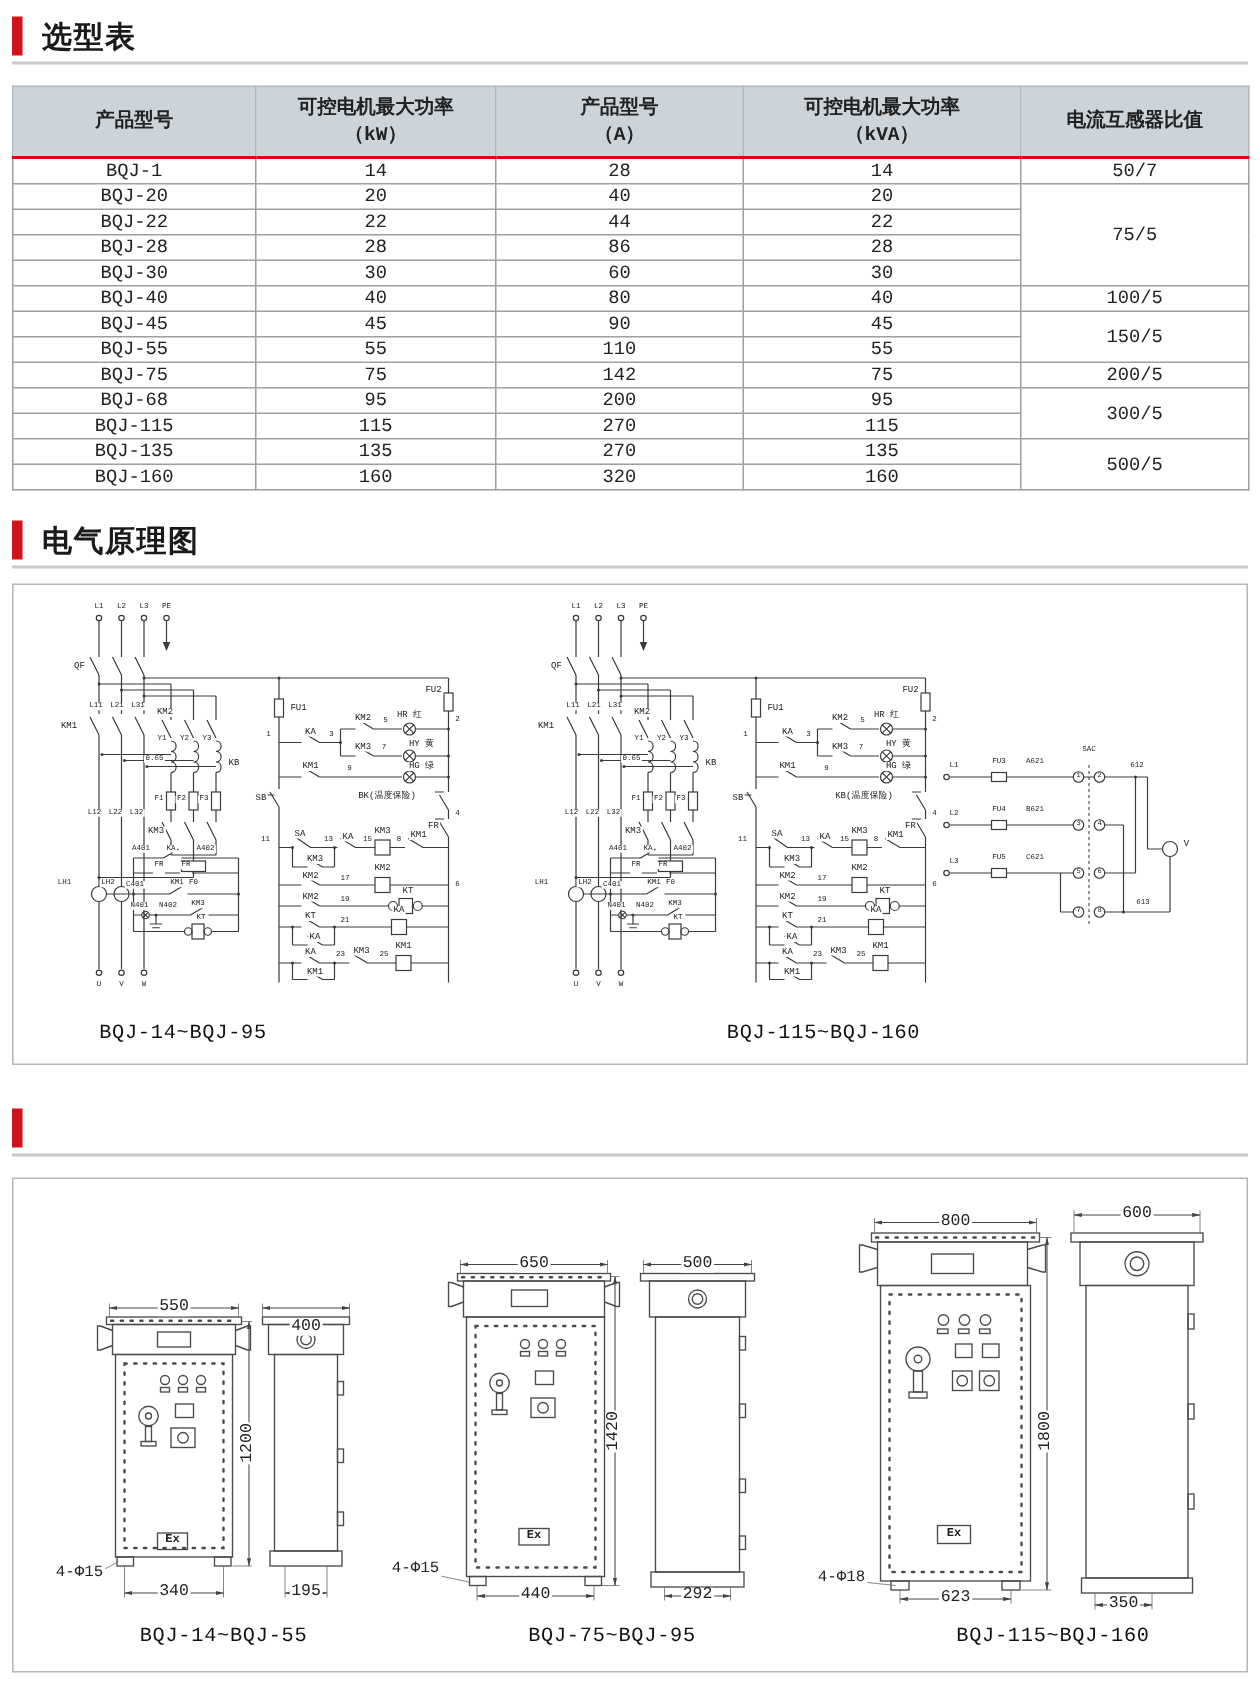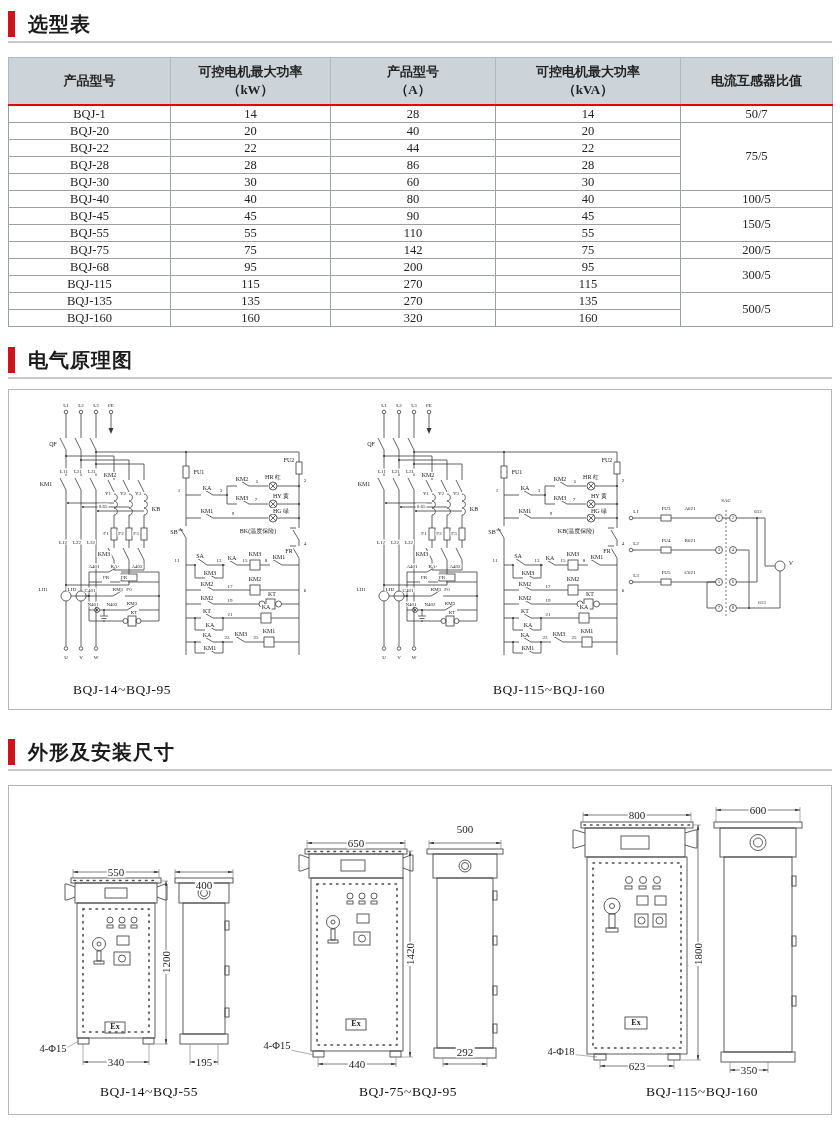--- a/index.html
+++ b/index.html
@@ -1,17 +1,17 @@
 <!DOCTYPE html>
 <html style="--accent-red: #d0121b; --rule-red: #e60012; --table-header-bg: #ccd4da; --panel-border: #b5b5b5; --line: #3a3a3a;"><head>
 <meta charset="utf-8">
 <style>
   html,body{margin:0;padding:0;background:#fff}
   .page{position:relative;width:840px;height:1125px;background:#fff;overflow:hidden;
-        font-family:Liberation Serif, serif;color:#1a1a1a}
+        font-family:Liberation Mono, monospace;color:#1a1a1a}
   .sec-head{position:absolute;left:8px;display:flex;align-items:center;gap:13px;height:28px}
   .bar{width:7px;height:26px;background:var(--accent-red,#d0121b)}
   .sec-title{font-size:20px;font-weight:bold;letter-spacing:1px;margin:0}
   .rule{position:absolute;left:8px;width:824px;height:0;border-top:2px solid #c9c9c9}
   #sec1-head{top:10px}#rule1{top:41px}
   #sec2-head{top:346px}#rule2{top:377px}
   #sec3-head{top:738px}#rule3{top:769px}
   table.sel{position:absolute;left:8px;top:57px;width:824px;border-collapse:collapse;
         table-layout:fixed;text-align:center}
   table.sel th{background:var(--table-header-bg,#ccd4da);font-size:13px;font-weight:bold;
@@ -505,21 +505,20 @@
         <span class="lab" style="left: 782px; top: 173px;">V</span>
       </div>
     <div class="labels">
         <span class="lab cap" style="left: 113px; top: 300px;">BQJ-14~BQJ-95</span>
         <span class="lab cap" style="left: 540px; top: 300px;">BQJ-115~BQJ-160</span>
       </div>
   </div>
 
   <div class="sec-head" id="sec3-head">
     <span class="bar"></span>
-    <h2 class="sec-title">外形及安装尺寸</h2>
   </div>
   <div class="rule" id="rule3"></div>
 
   <div class="panel" id="dims-panel">
     <svg width="822" height="328" viewBox="0 0 822 328">
       <defs>
         <marker id="da" viewBox="0 0 8 4" refX="7.5" refY="2" markerWidth="8" markerHeight="4" orient="auto-start-reverse">
           <path d="M0,0L8,2L0,4Z" fill="#444"></path>
         </marker>
       </defs>
@@ -669,25 +668,25 @@
     <div class="labels">
         <span class="lab dim" style="left: 107px; top: 86px;">550</span>
         <span class="lab dim" style="left: 195px; top: 99px;">400</span>
         <span class="lab dimv" style="left: 157px; top: 176px;">1200</span>
         <span class="lab note" style="left: 44px; top: 263px;">4-Φ15</span>
         <span class="lab dim" style="left: 107px; top: 276px;">340</span>
         <span class="lab dim" style="left: 195px; top: 276px;">195</span>
         <span class="lab ex" style="left: 106px; top: 241px;">Ex</span>
         <span class="lab cap" style="left: 140px; top: 306px;">BQJ-14~BQJ-55</span>
         <span class="lab dim" style="left: 347px; top: 57px;">650</span>
-        <span class="lab dim" style="left: 456px; top: 43px;">500</span>
+        <span class="lab dim" style="left: 456px; top: 57px;">500</span>
         <span class="lab dimv" style="left: 401px; top: 168px;">1420</span>
         <span class="lab note" style="left: 268px; top: 260px;">4-Φ15</span>
         <span class="lab dim" style="left: 348px; top: 278px;">440</span>
-        <span class="lab dim" style="left: 456px; top: 266px;">292</span>
+        <span class="lab dim" style="left: 456px; top: 278px;">292</span>
         <span class="lab ex" style="left: 347px; top: 238px;">Ex</span>
         <span class="lab cap" style="left: 399px; top: 306px;">BQJ-75~BQJ-95</span>
         <span class="lab dim" style="left: 628px; top: 29px;">800</span>
         <span class="lab dim" style="left: 749px; top: 24px;">600</span>
         <span class="lab dimv" style="left: 689px; top: 168px;">1800</span>
         <span class="lab note" style="left: 552px; top: 266px;">4-Φ18</span>
         <span class="lab dim" style="left: 628px; top: 280px;">623</span>
         <span class="lab dim" style="left: 740px; top: 284px;">350</span>
         <span class="lab ex" style="left: 627px; top: 237px;">Ex</span>
         <span class="lab cap" style="left: 693px; top: 306px;">BQJ-115~BQJ-160</span>

